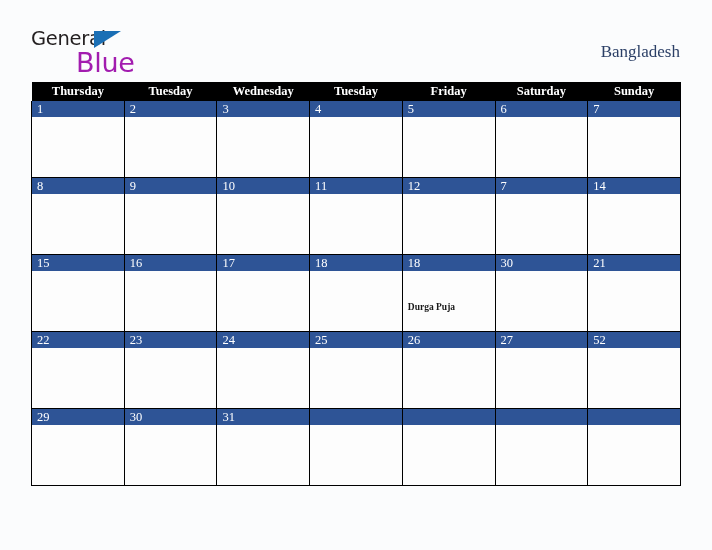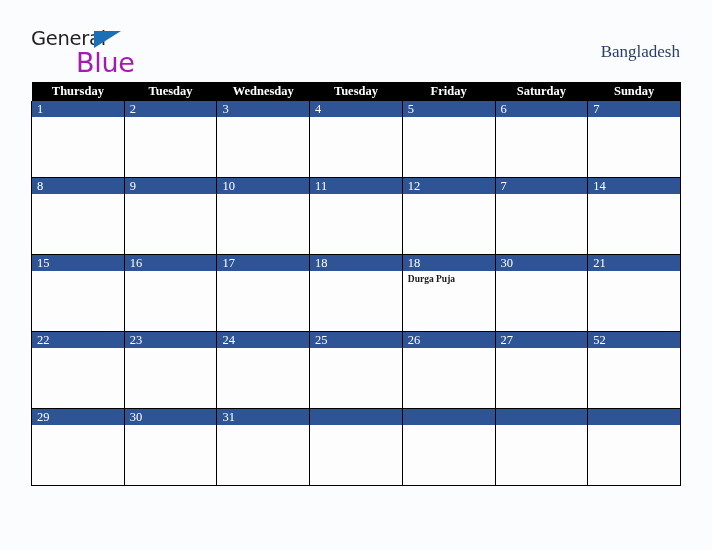--- a/index.html
+++ b/index.html
@@ -137,20 +137,21 @@
     font-family: "Liberation Serif", serif;
     font-size: 12.5px;
     line-height: 16px;
     padding-left: 5px;
     box-sizing: border-box;
     white-space: nowrap;
     overflow: hidden;
   }
   .events {
     padding: 3px 4px 0 5px;
+    margin-top: 28px;
   }
   .event {
     font-family: "Liberation Serif", serif;
     font-size: 9.5px;
     font-weight: bold;
     color: #1a1a1a;
     line-height: 11px;
   }
 </style>
 </head>

